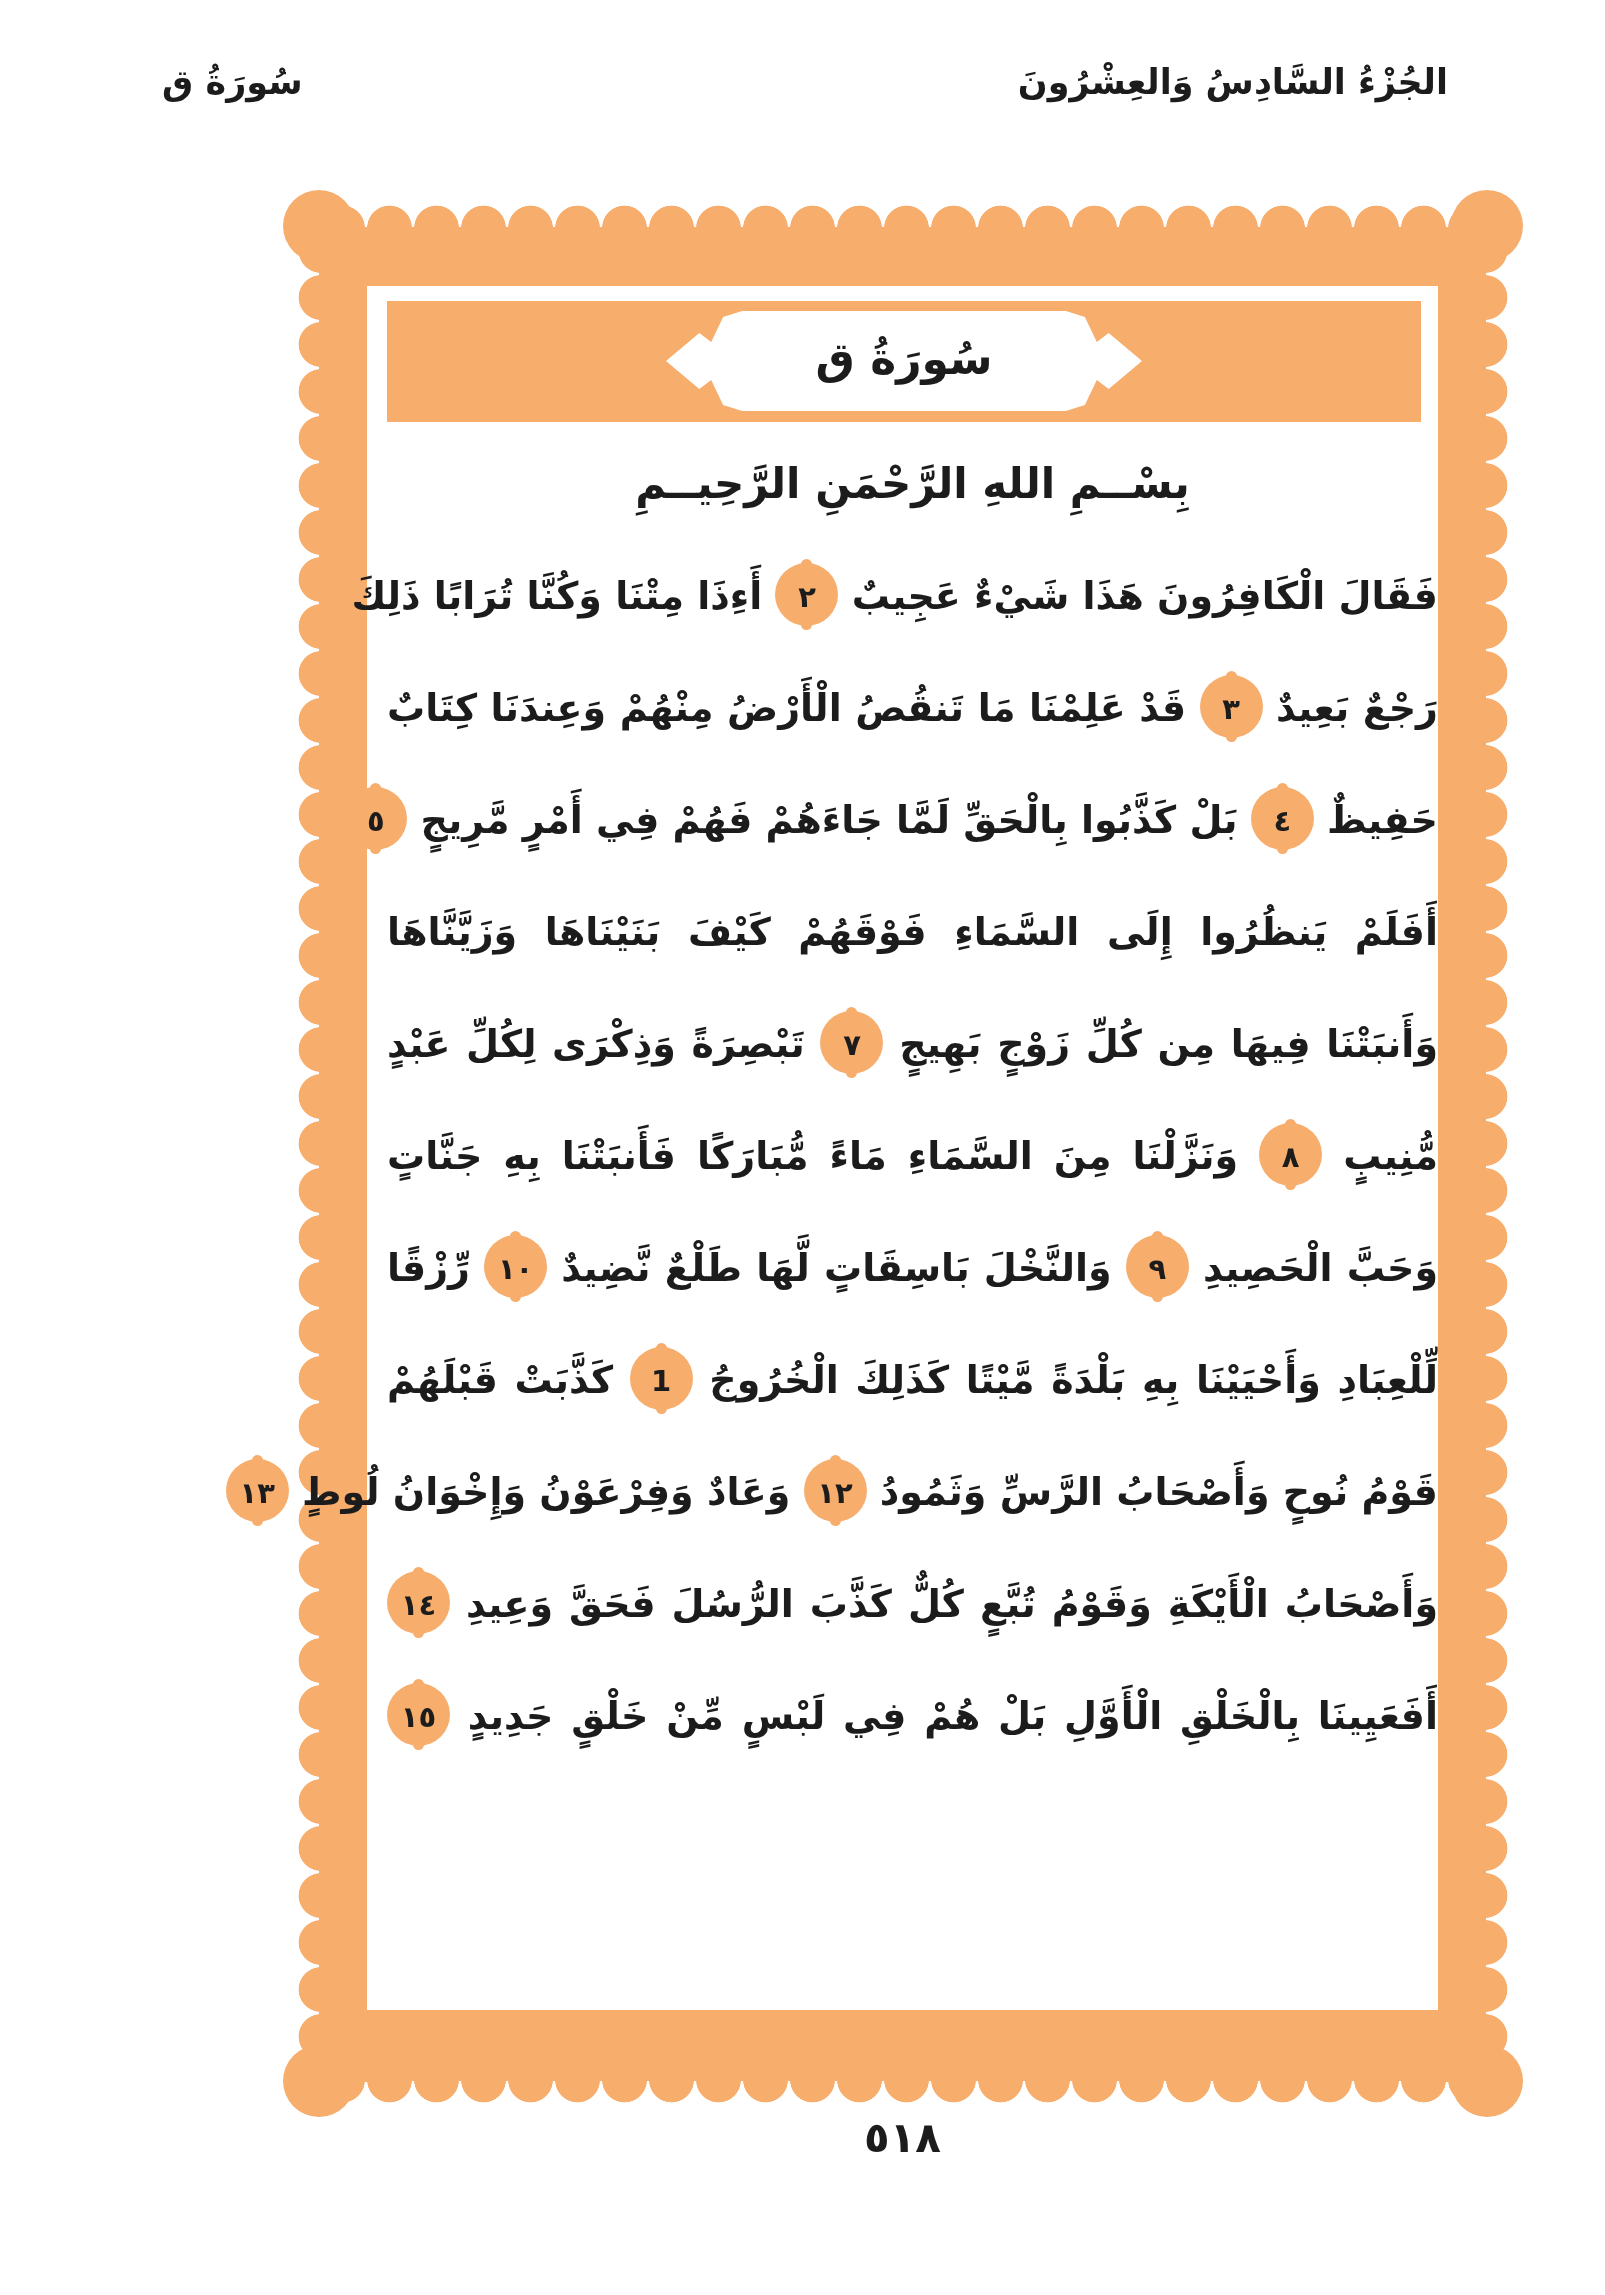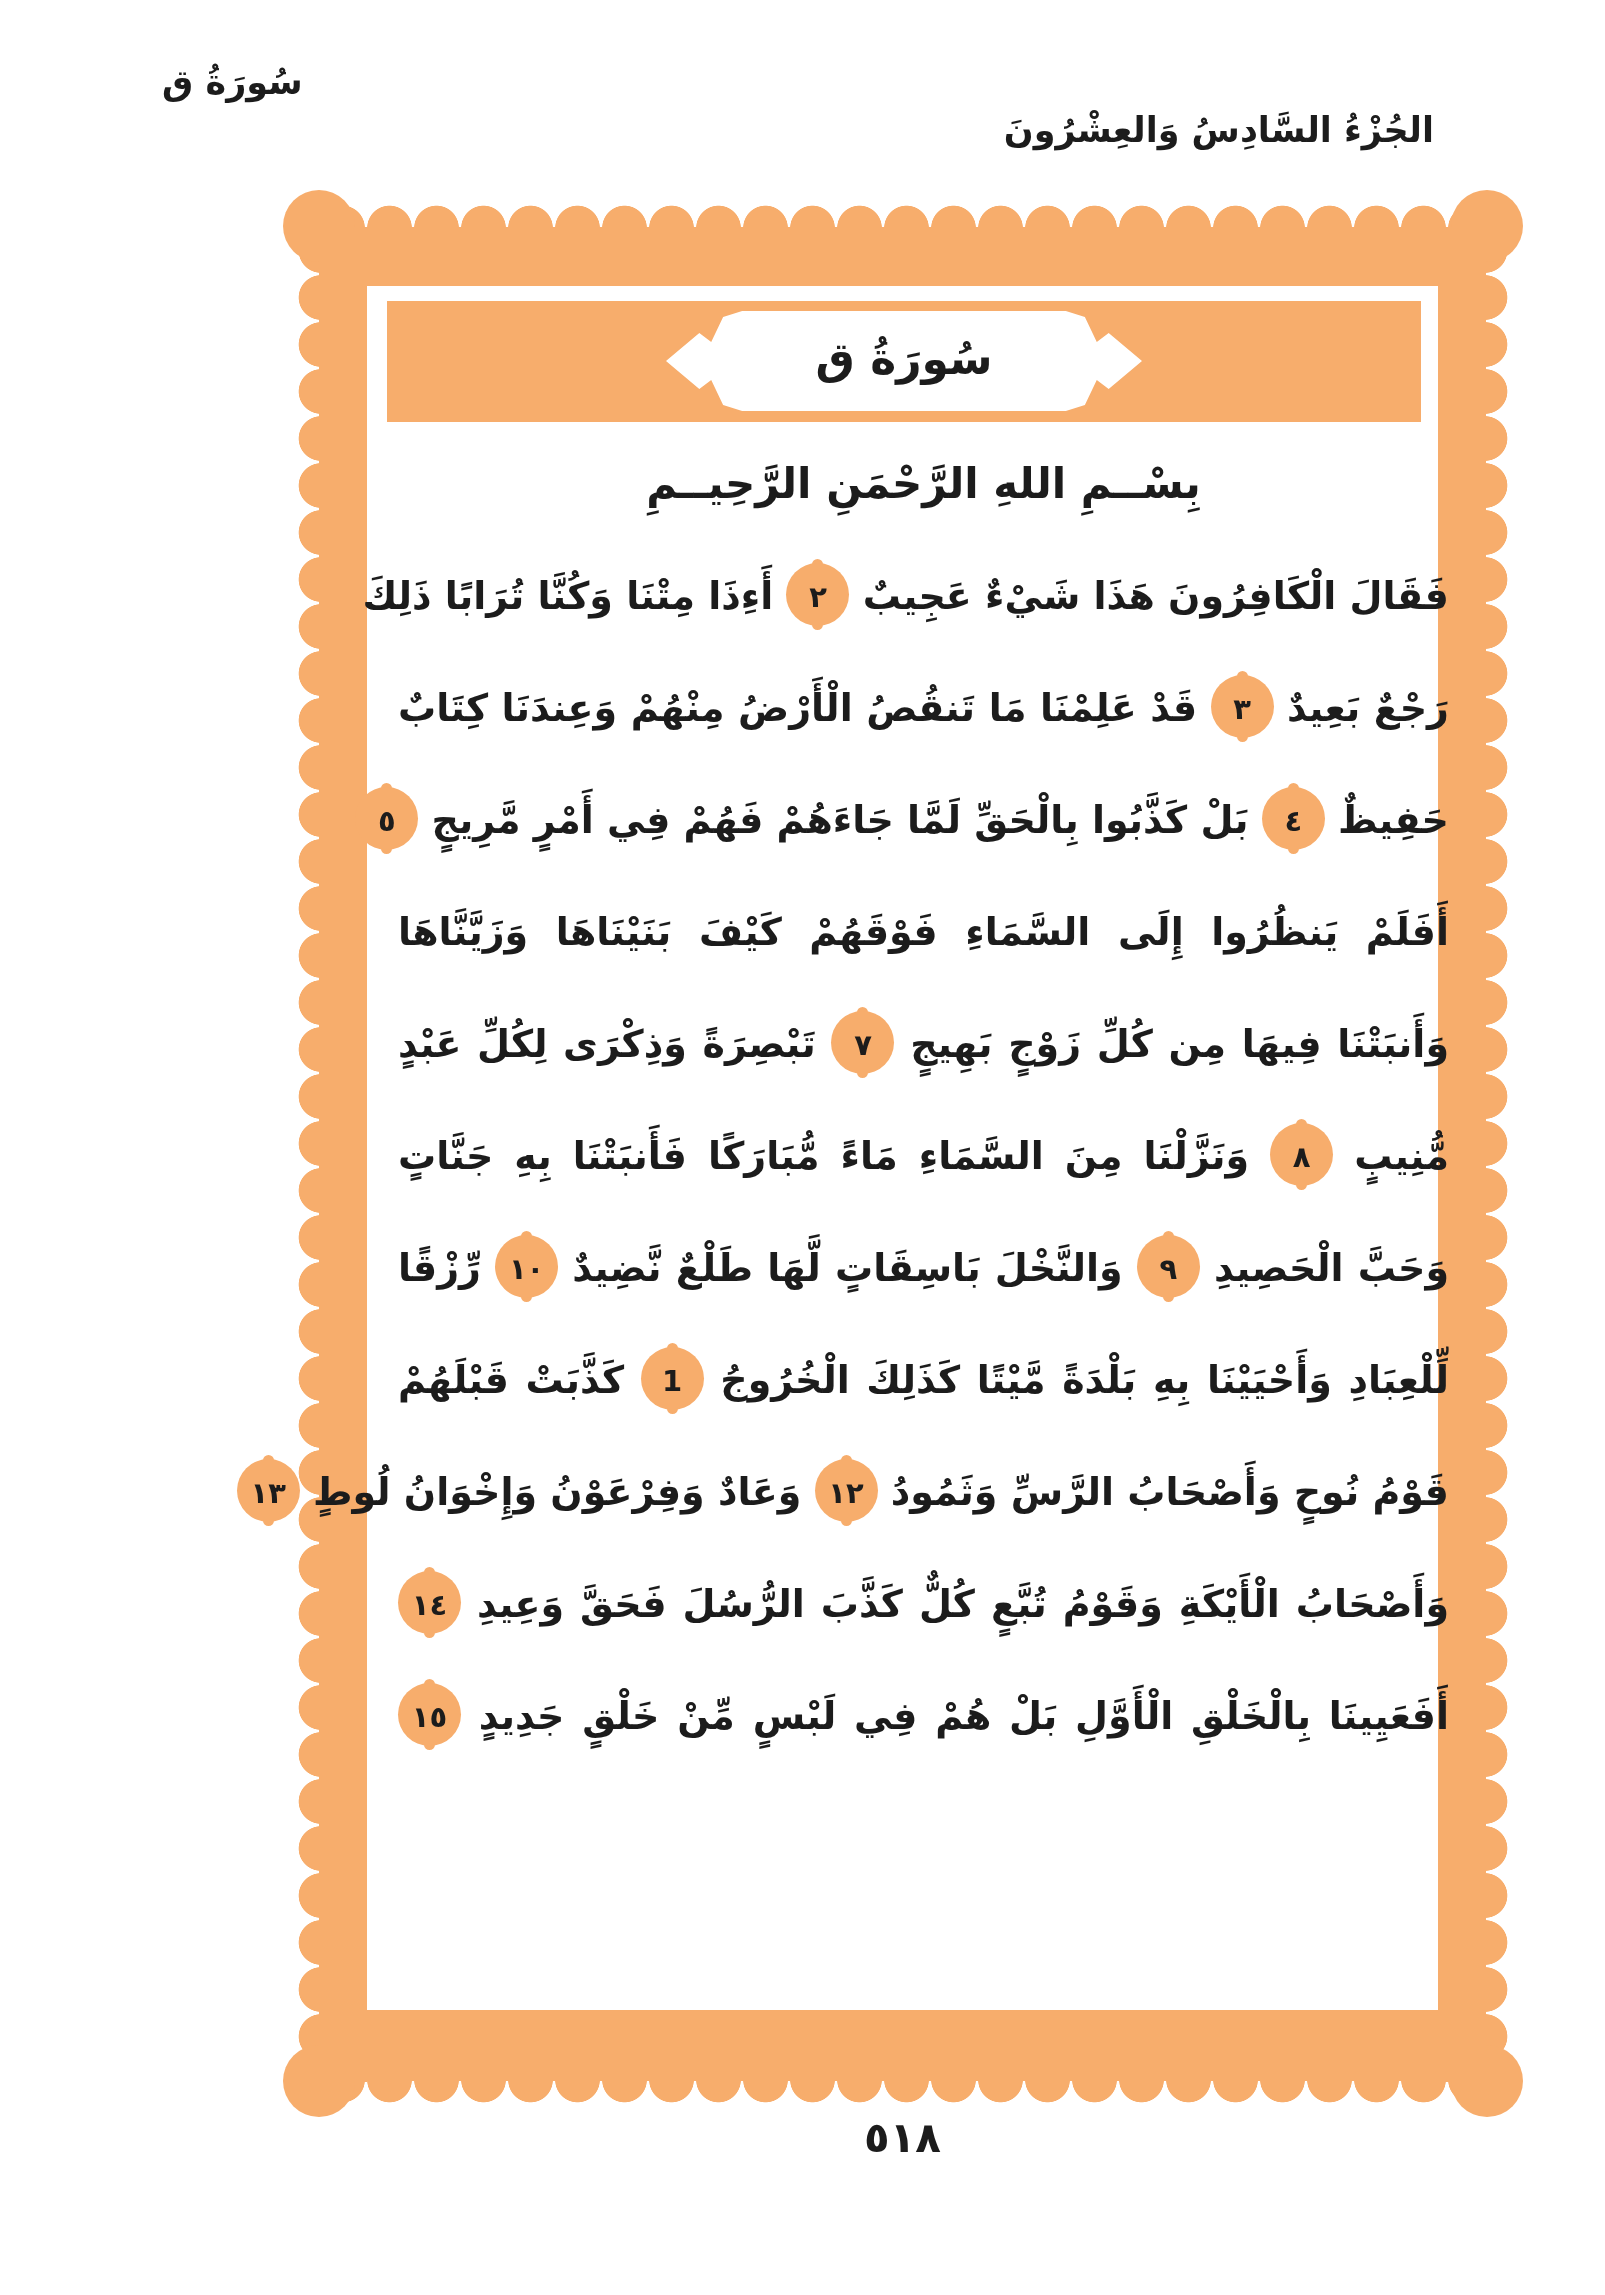--- a/index.html
+++ b/index.html
@@ -12,21 +12,21 @@
   .page{
     position:relative;width:1605px;height:2295px;
     background:var(--paper);overflow:hidden;color:var(--ink);
   }
   
   .running-head{
     position:absolute;top:62px;font-size:35px;font-weight:bold;
     direction:rtl;color:var(--ink);white-space:nowrap;
   }
   .running-head.left{left:162px;}
-  .running-head.right{right:171px;margin-top:48px;}
+  .running-head.right{right:157px;}
 
   
   .band{position:absolute;background:var(--accent);}
   .band-top{left:319px;top:227px;width:1167px;height:59px;}
   .band-bottom{left:319px;top:2010px;width:1167px;height:71px;}
   .band-left{left:319px;top:227px;width:48px;height:1855px;}
   .band-right{left:1438px;top:227px;width:48px;height:1855px;}
 
   .scallop{position:absolute;}
   .scallop-top{
@@ -85,21 +85,21 @@
     clip-path:polygon(0% 50%,7% 22%,9.5% 31%,12% 6%,16% 0%,84% 0%,88% 6%,90.5% 31%,93% 22%,100% 50%,93% 78%,90.5% 69%,88% 94%,84% 100%,16% 100%,12% 94%,9.5% 69%,7% 78%);
     display:flex;align-items:center;justify-content:center;
   }
   .cartouche .title{
     font-size:44px;font-weight:bold;direction:rtl;color:var(--ink);
     transform:translateY(-3px);
   }
 
   
   .text-block{
-    position:absolute;left:398px;top:427px;width:1051px;direction:rtl;
+    position:absolute;left:387px;top:427px;width:1051px;direction:rtl;
   }
   .basmala{
     height:113px;line-height:113px;text-align:center;
     font-size:42px;font-weight:bold;white-space:nowrap;
   }
   .qline{
     height:112px;line-height:112px;
     font-size:38px;font-weight:bold;
     text-align:justify;text-align-last:justify;
     white-space:nowrap;

